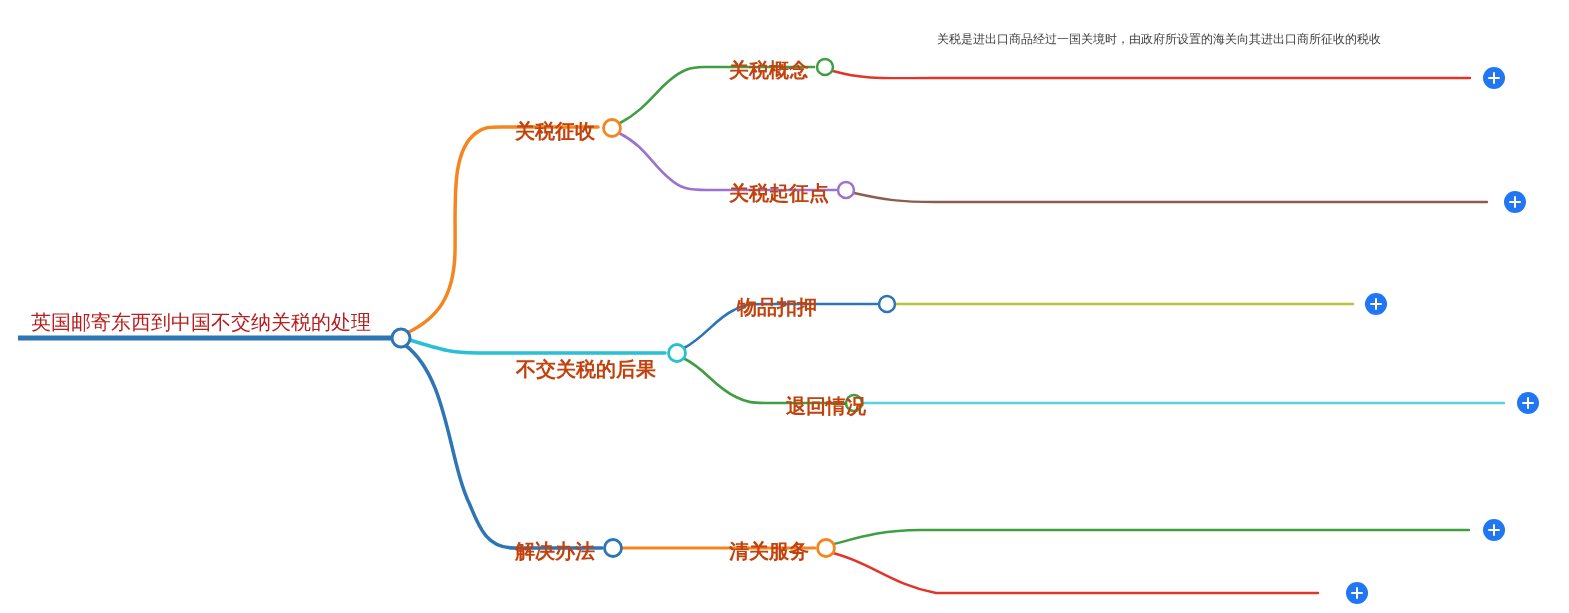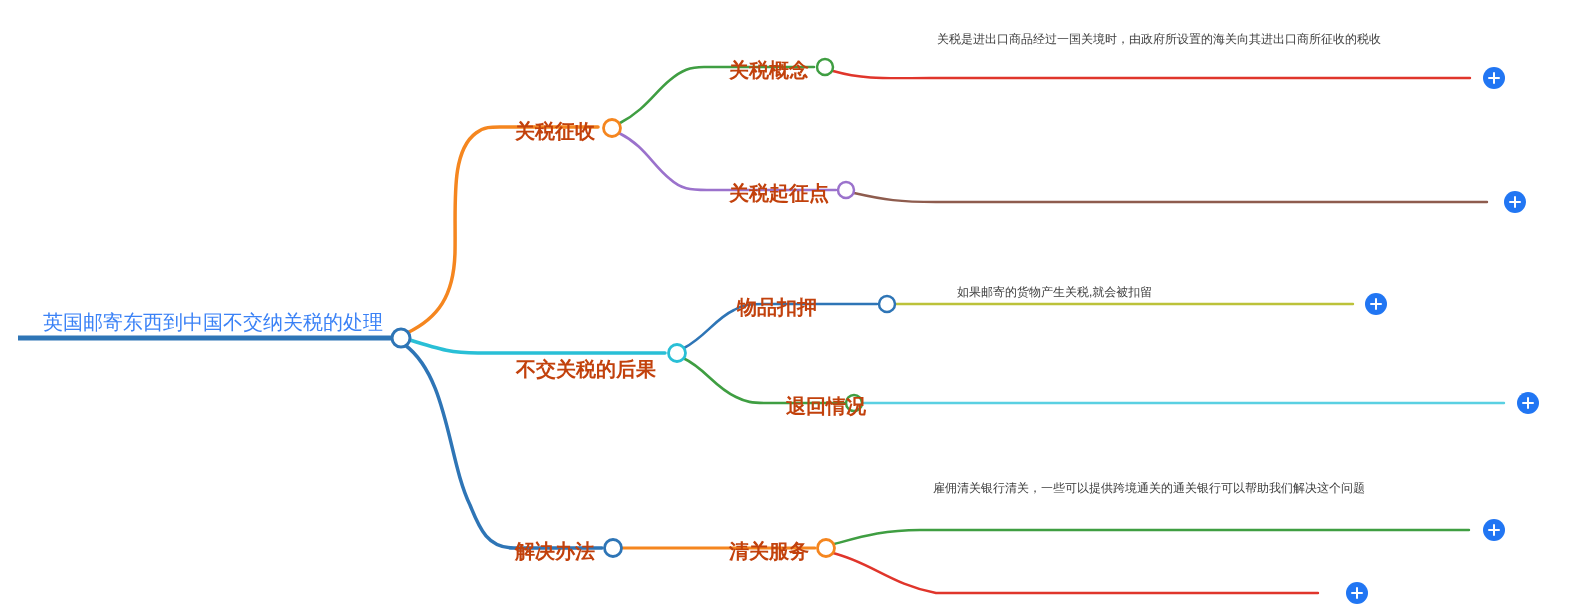--- a/index.html
+++ b/index.html
@@ -6,22 +6,22 @@
   .canvas{
     position:relative;width:1569px;height:613px;background:#ffffff;overflow:hidden;
     font-family:"Liberation Sans","DejaVu Sans",sans-serif;
   }
   .canvas svg{position:absolute;left:0;top:0;}
   .lbl{
     position:absolute;white-space:nowrap;color:#c2410c;
     font-size:20px;font-weight:bold;line-height:23px;margin-top:16px;
   }
   .root-lbl{
-    position:absolute;white-space:nowrap;color:#3b82f6;
-    font-size:20px;font-weight:normal;line-height:23px;margin-left:12px;
+    position:absolute;white-space:nowrap;color:#b91c1c;
+    font-size:20px;font-weight:normal;line-height:23px;
   }
   .note{
     position:absolute;color:#3d3d3d;font-size:12px;line-height:24px;
   }
   .nowrap{white-space:nowrap;}
   .plus{
     position:absolute;width:22px;height:22px;border-radius:50%;
     background:#2176f3;cursor:pointer;
   }
   .plus::before{
@@ -82,22 +82,20 @@
   <div class="lbl" style="left:729px;top:166px;">关税起征点</div>
 
   <div class="lbl" style="left:516px;top:342px;">不交关税的后果</div>
   <div class="lbl" style="left:737px;top:280px;">物品扣押</div>
   <div class="lbl" style="left:786px;top:379px;">退回情况</div>
 
   <div class="lbl" style="left:515px;top:524px;">解决办法</div>
   <div class="lbl" style="left:729px;top:524px;">清关服务</div>
 
   <div class="note" style="left:937px;top:27px;width:500px;">关税是进出口商品经过一国关境时，由政府所设置的海关向其进出口商所征收的税收</div>
-  <div class="note nowrap" style="left:957px;top:280px;">如果邮寄的货物产生关税,就会被扣留</div>
-  <div class="note" style="left:933px;top:476px;width:492px;">雇佣清关银行清关，一些可以提供跨境通关的通关银行可以帮助我们解决这个问题</div>
 
   <div class="plus" style="left:1483px;top:67px;"></div>
   <div class="plus" style="left:1504px;top:191px;"></div>
   <div class="plus" style="left:1365px;top:293px;"></div>
   <div class="plus" style="left:1517px;top:392px;"></div>
   <div class="plus" style="left:1483px;top:519px;"></div>
   <div class="plus" style="left:1346px;top:582px;"></div>
 
 </div>
 

